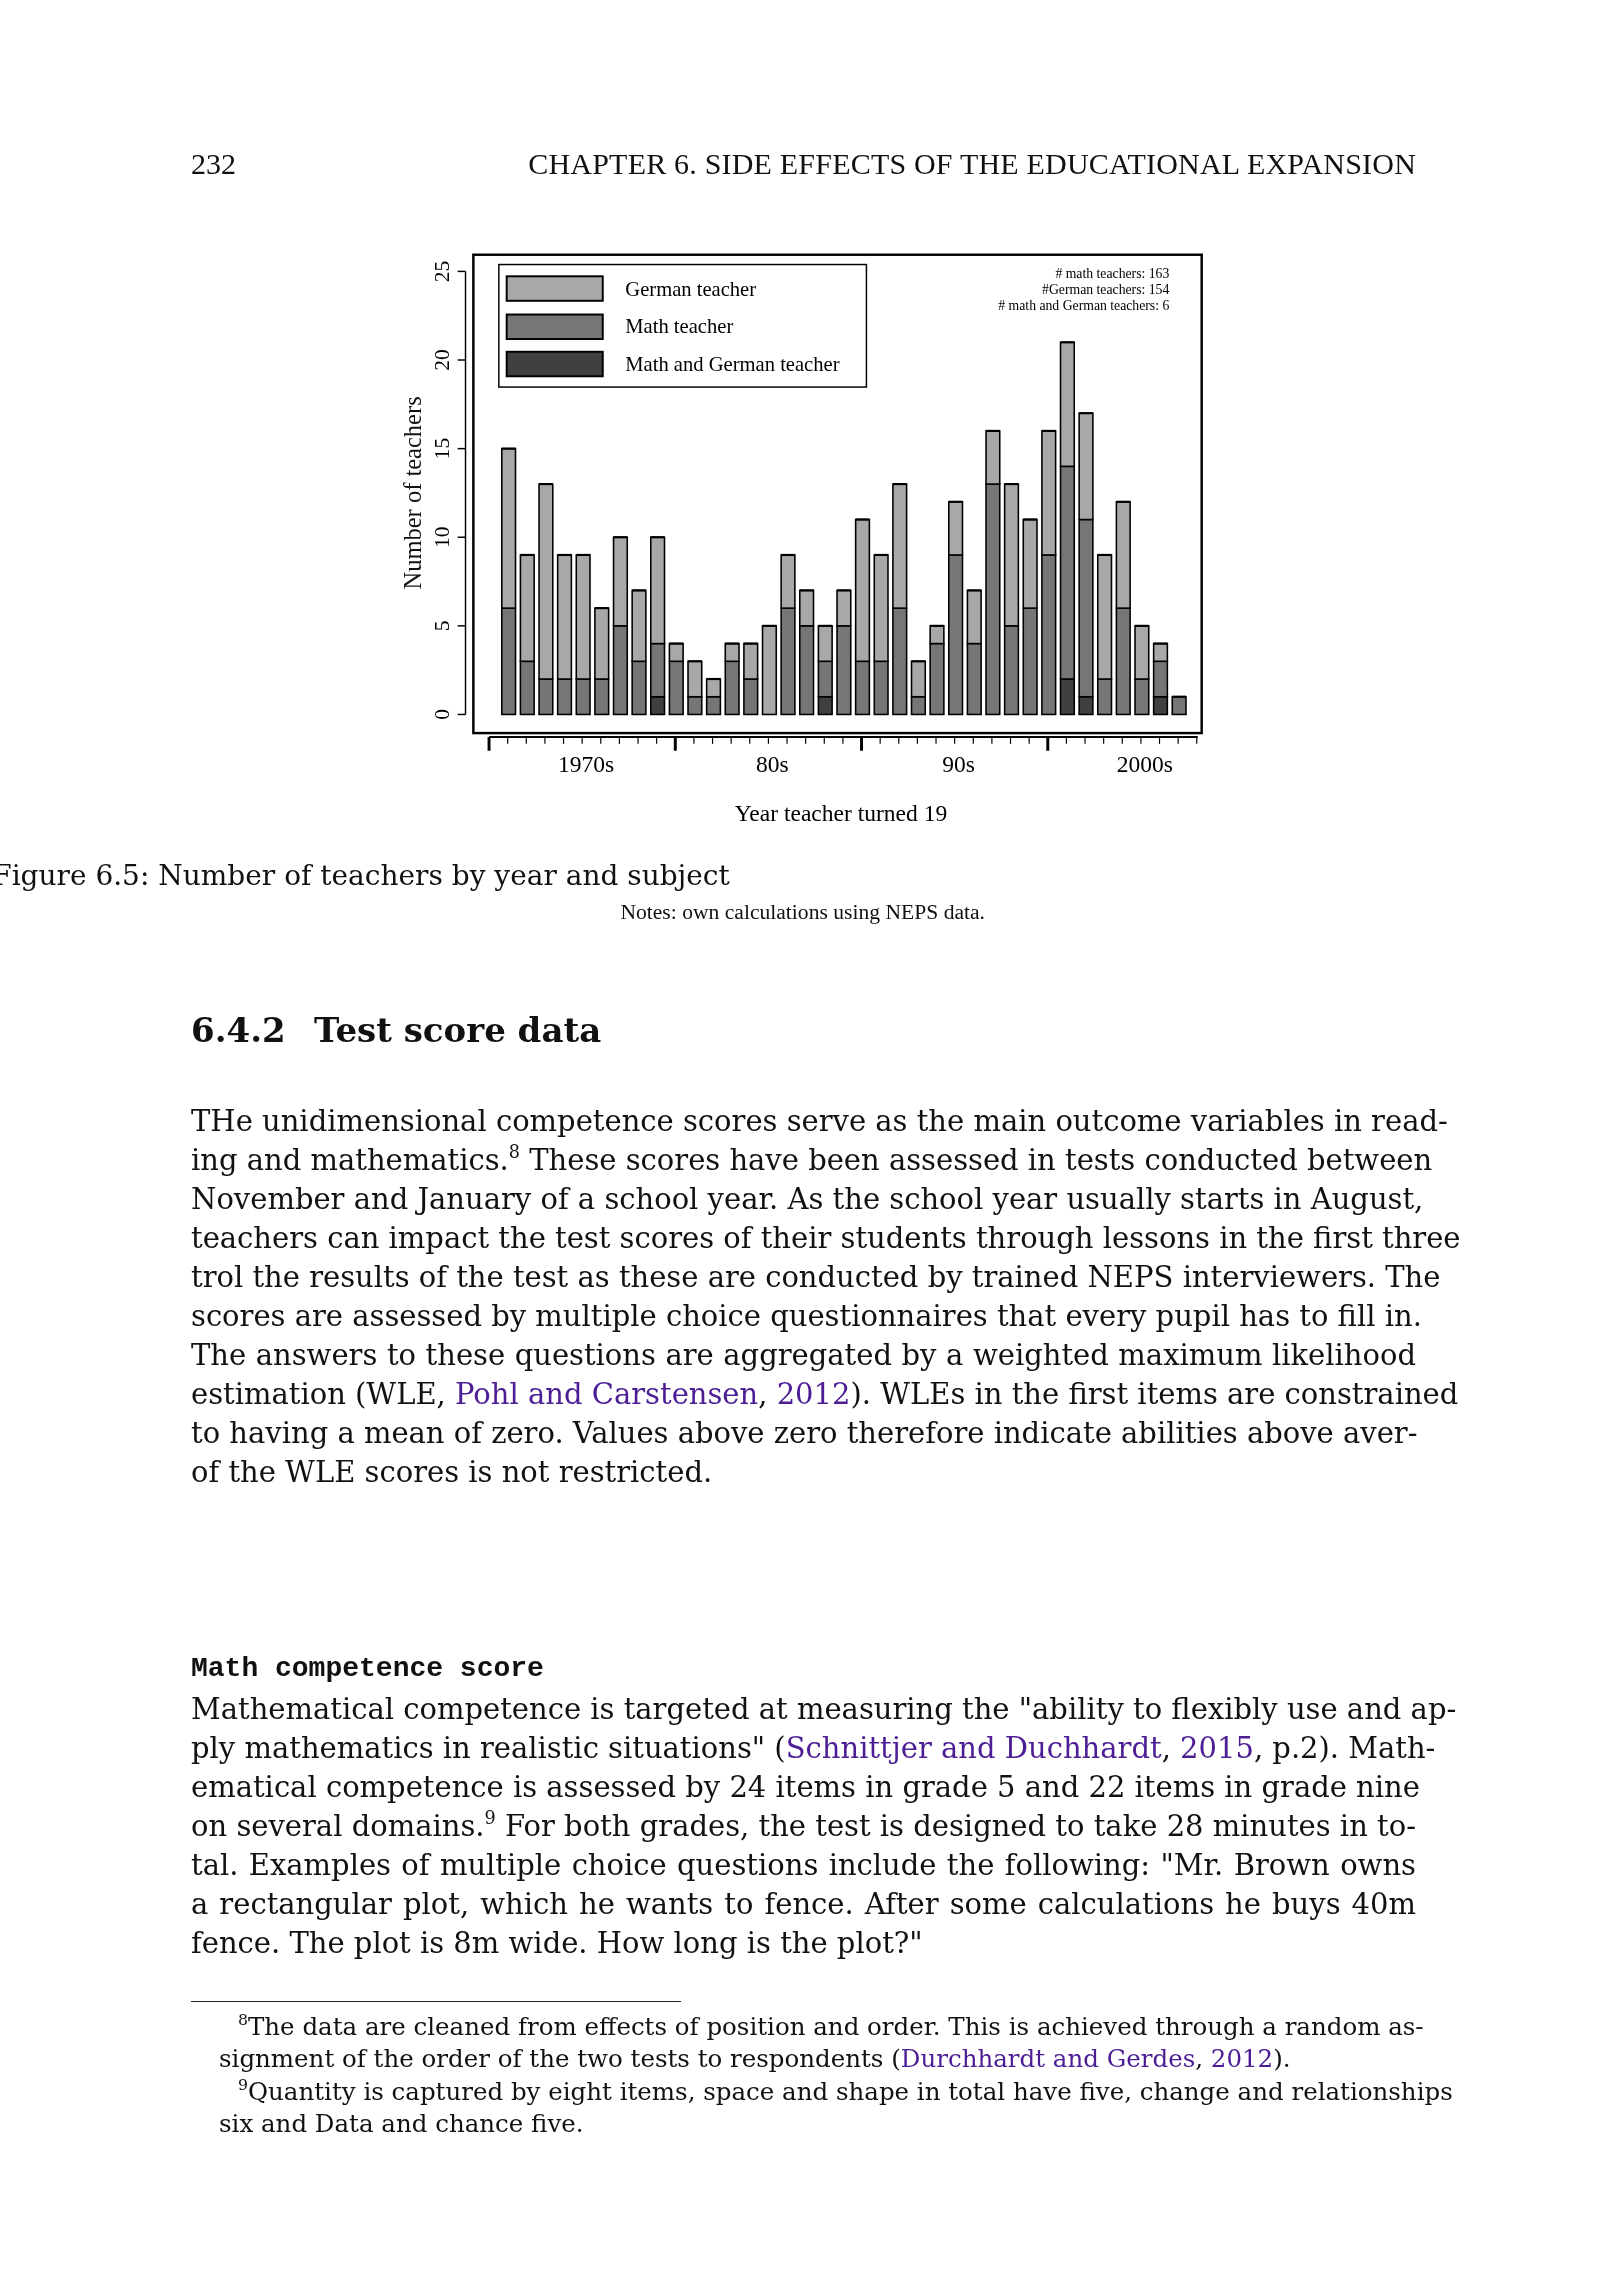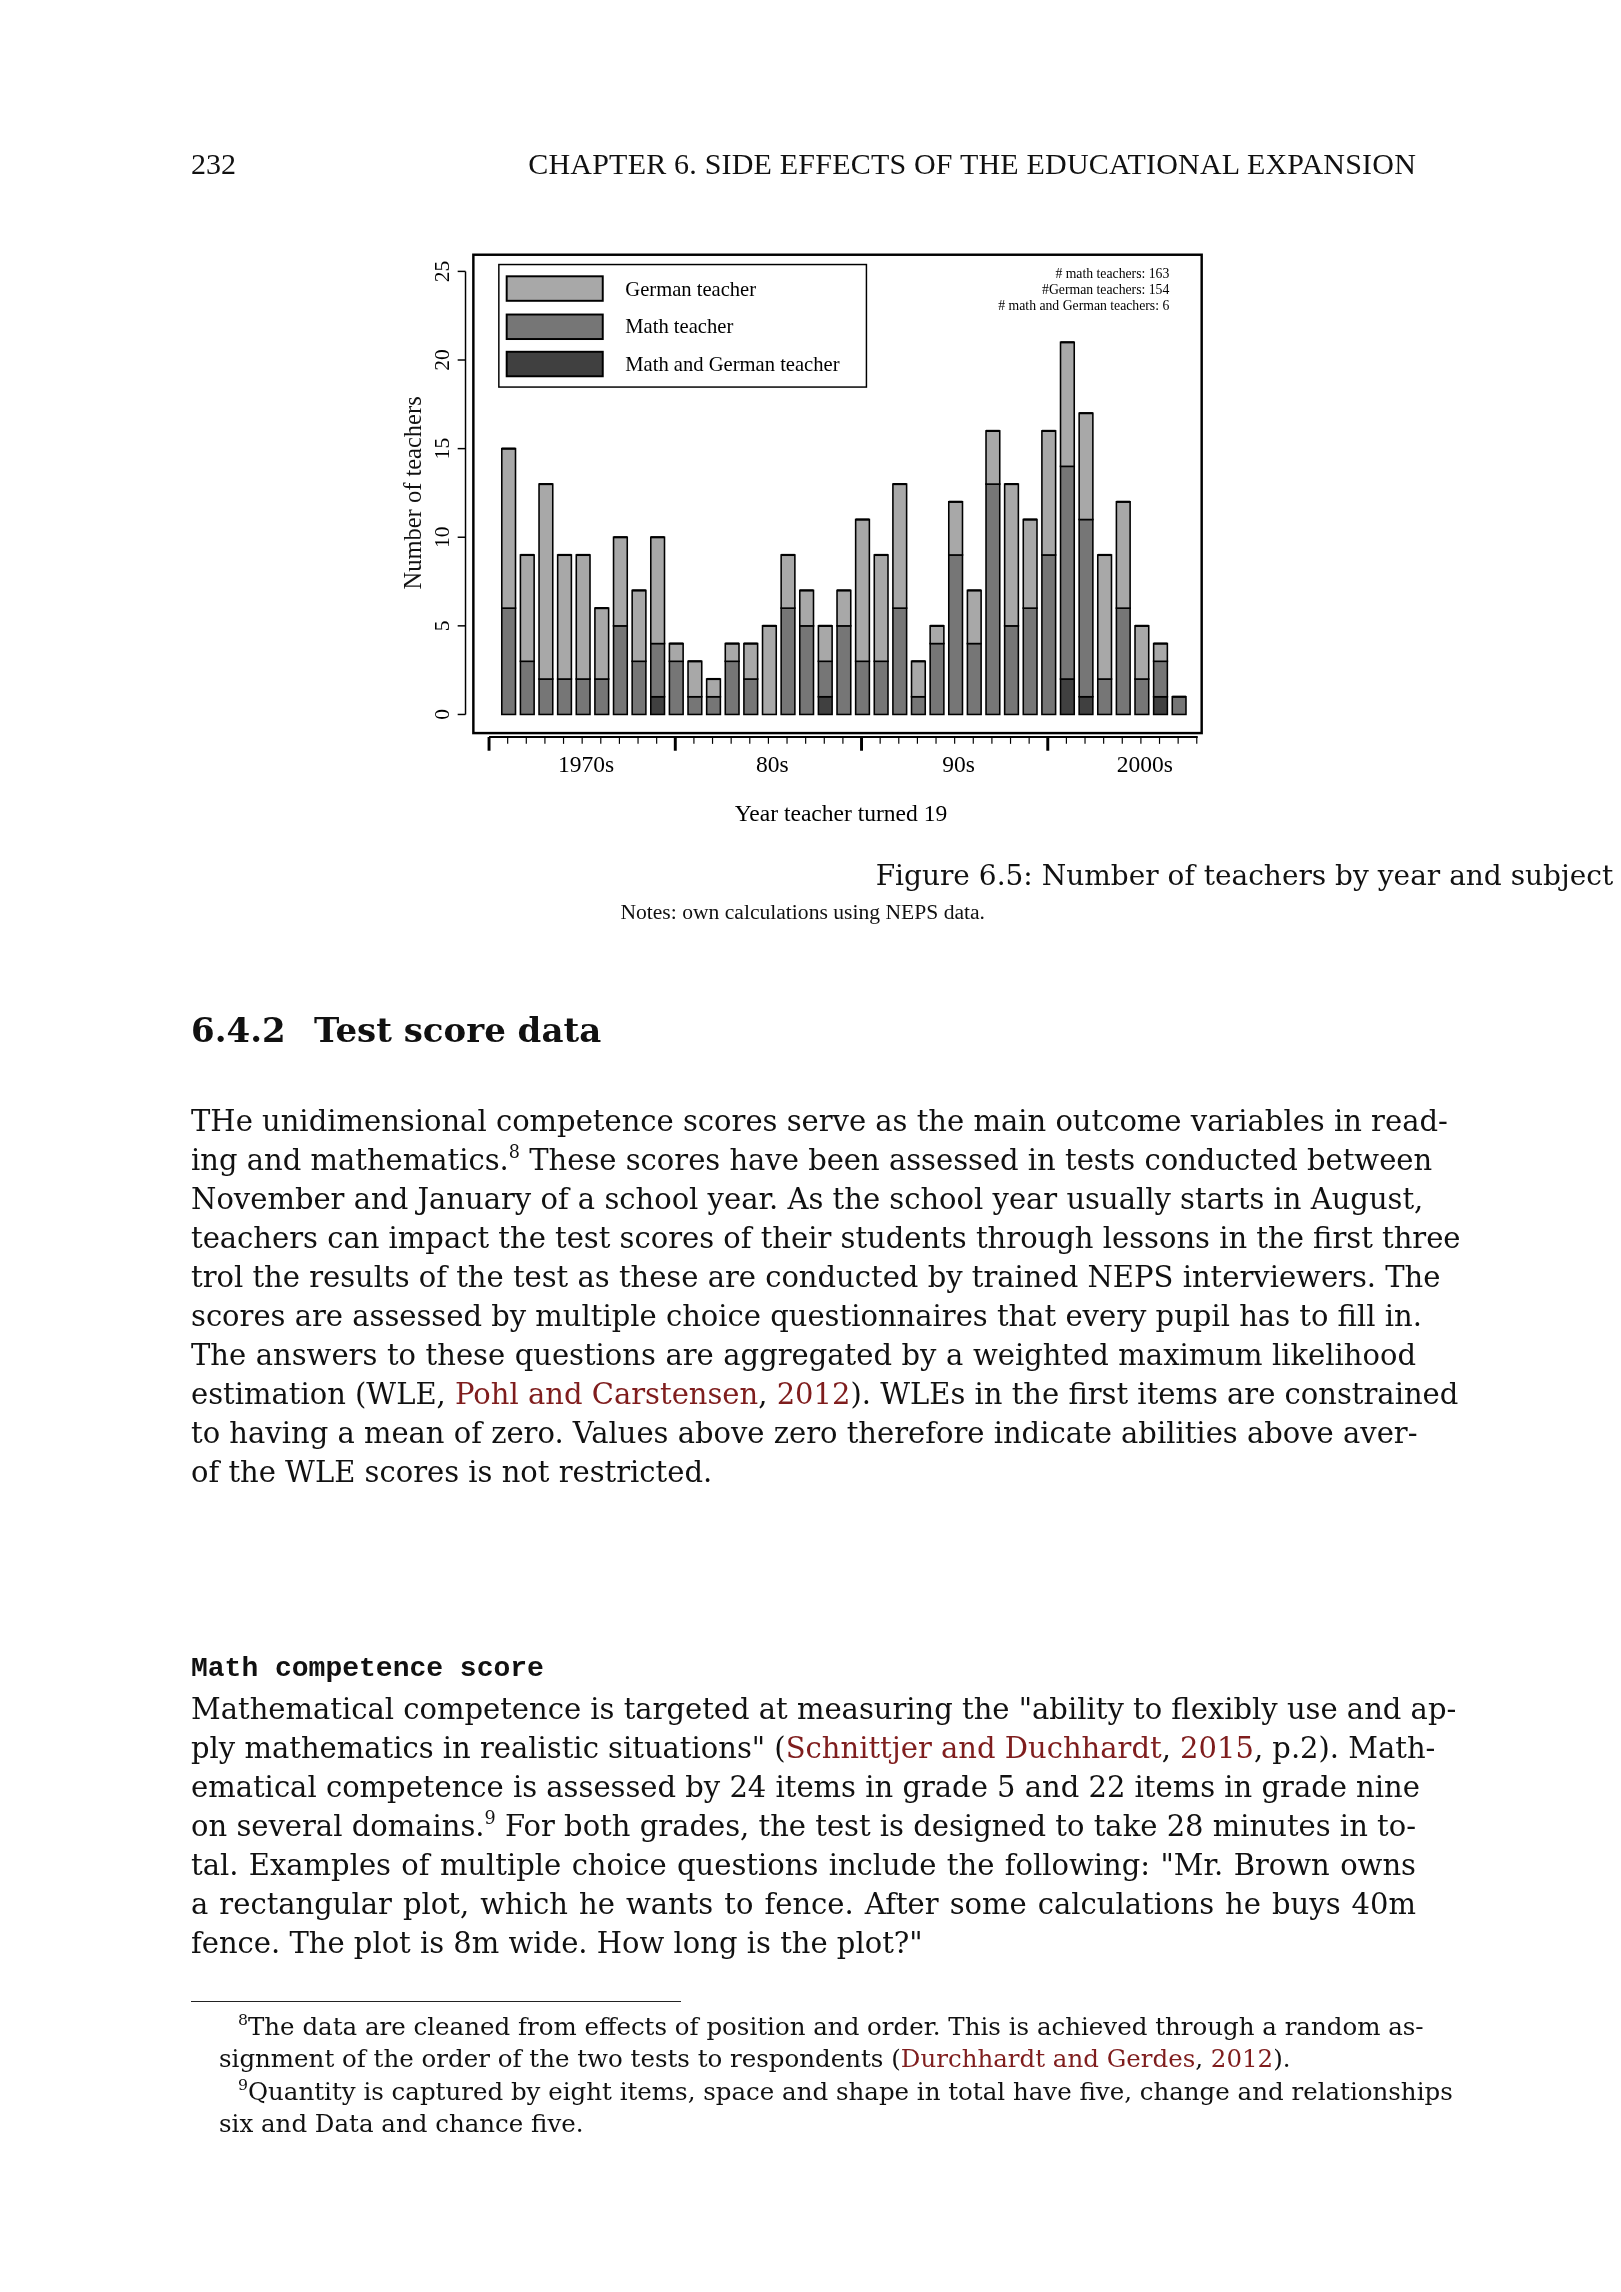--- a/index.html
+++ b/index.html
@@ -8,36 +8,36 @@
   .abs { position: absolute; }
   #running-head { top: 147px; left: 191px; width: 1225px; height: 39px;
                   font-family: "Liberation Serif", serif; font-size: 30px; }
   #page-number { position: absolute; left: 0; top: 0; }
   #chapter-title { position: absolute; right: 0; top: 0; letter-spacing: 0.2px; }
 
   #figure { left: 392px; top: 235px; width: 843px; height: 608px; }
   #chart-svg { position: absolute; left: 0; top: 0; }
   .serif-chart { font-family: "Liberation Serif", "DejaVu Serif", serif; }
 
-  #fig-caption { top: 859px; left: 0; width: 1621px; text-align: right; padding-left: 0;
+  #fig-caption { top: 859px; left: 0; width: 1621px; text-align: left; padding-left: 0;
                  font-family: "DejaVu Serif", serif; font-size: 28px; }
   #fig-caption span { position: relative; left: -7.8px; }
   #fig-notes { top: 900px; left: 0; width: 1621px; text-align: center;
                font-family: Liberation Serif, serif; font-size: 21.6px; }
   #fig-notes span { position: relative; left: -7.8px; }
 
   #section-heading { top: 1010px; left: 191px; font-family: "DejaVu Serif", serif;
                      font-size: 34px; font-weight: bold; }
   #section-heading .num { display: inline-block; width: 123px; }
 
   .para { left: 191px; width: 1225px; font-family: "DejaVu Serif", serif;
           font-size: 29px; line-height: 39px; text-align: justify; }
   .para .line { display: block; white-space: nowrap; text-align-last: justify; height: 39px; }
   .para .line.last { text-align-last: left; }
-  .cite { color: #7f1d1d; }
+  .cite { color: #4c1d95; }
   sup { font-size: 17.6px; line-height: 0; vertical-align: 11.8px; }
 
   #para1 { top: 1102px; }
   #subsec-heading { top: 1653px; left: 191px; font-family: Liberation Mono, monospace; font-size: 28px; font-weight: bold; }
   #para2 { top: 1690px; }
 
   #footnote-rule { top: 2001px; left: 191px; width: 490px; height: 0; border-top: 1.5px solid #222; }
   .fn { left: 191px; width: 1225px; font-family: "DejaVu Serif", serif; font-size: 24.5px; line-height: 32px; }
   .fn .line { display: block; white-space: nowrap; text-align-last: justify; height: 32px; }
   .fn .line.last { text-align-last: left; margin-left: 28px; }

